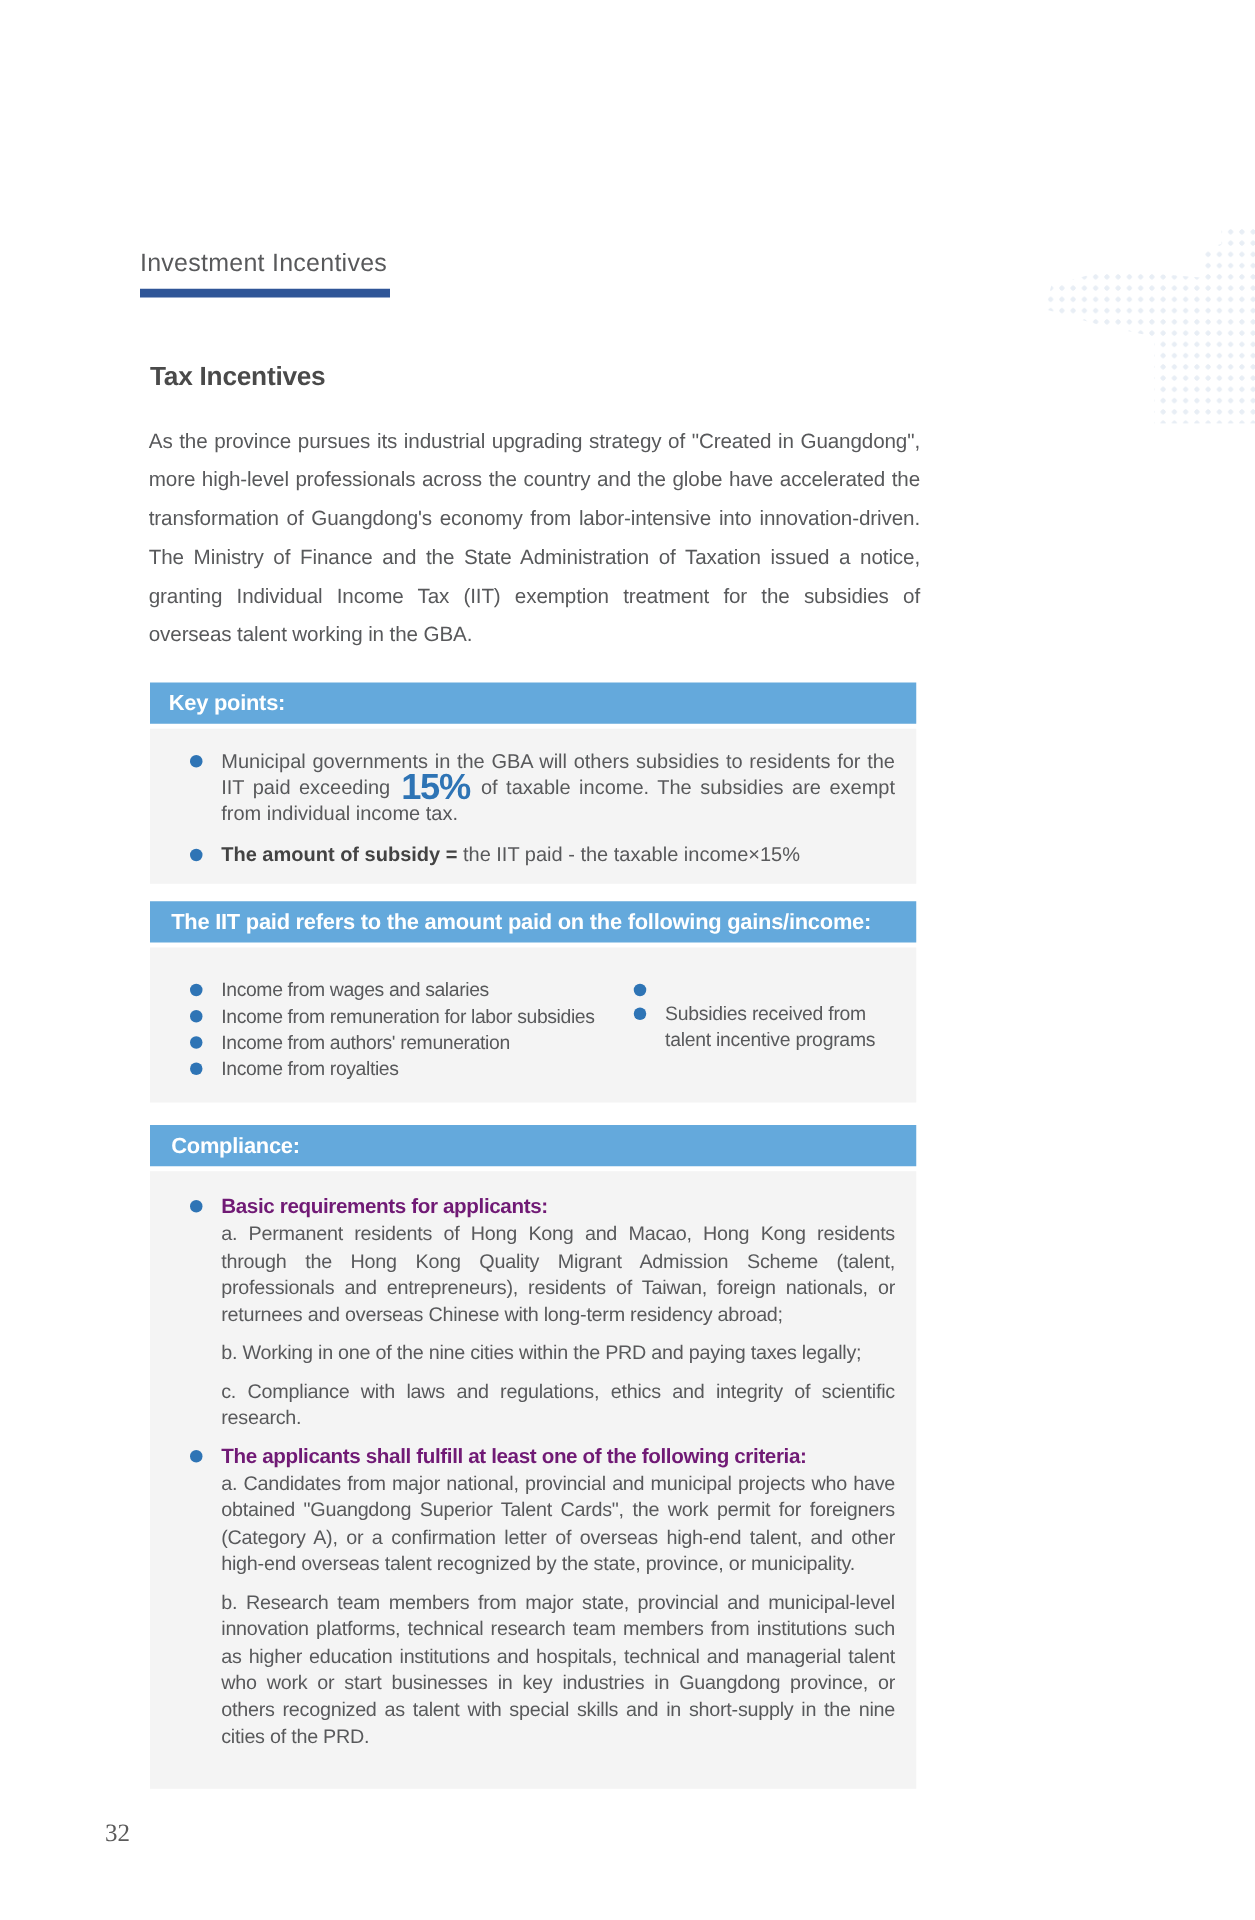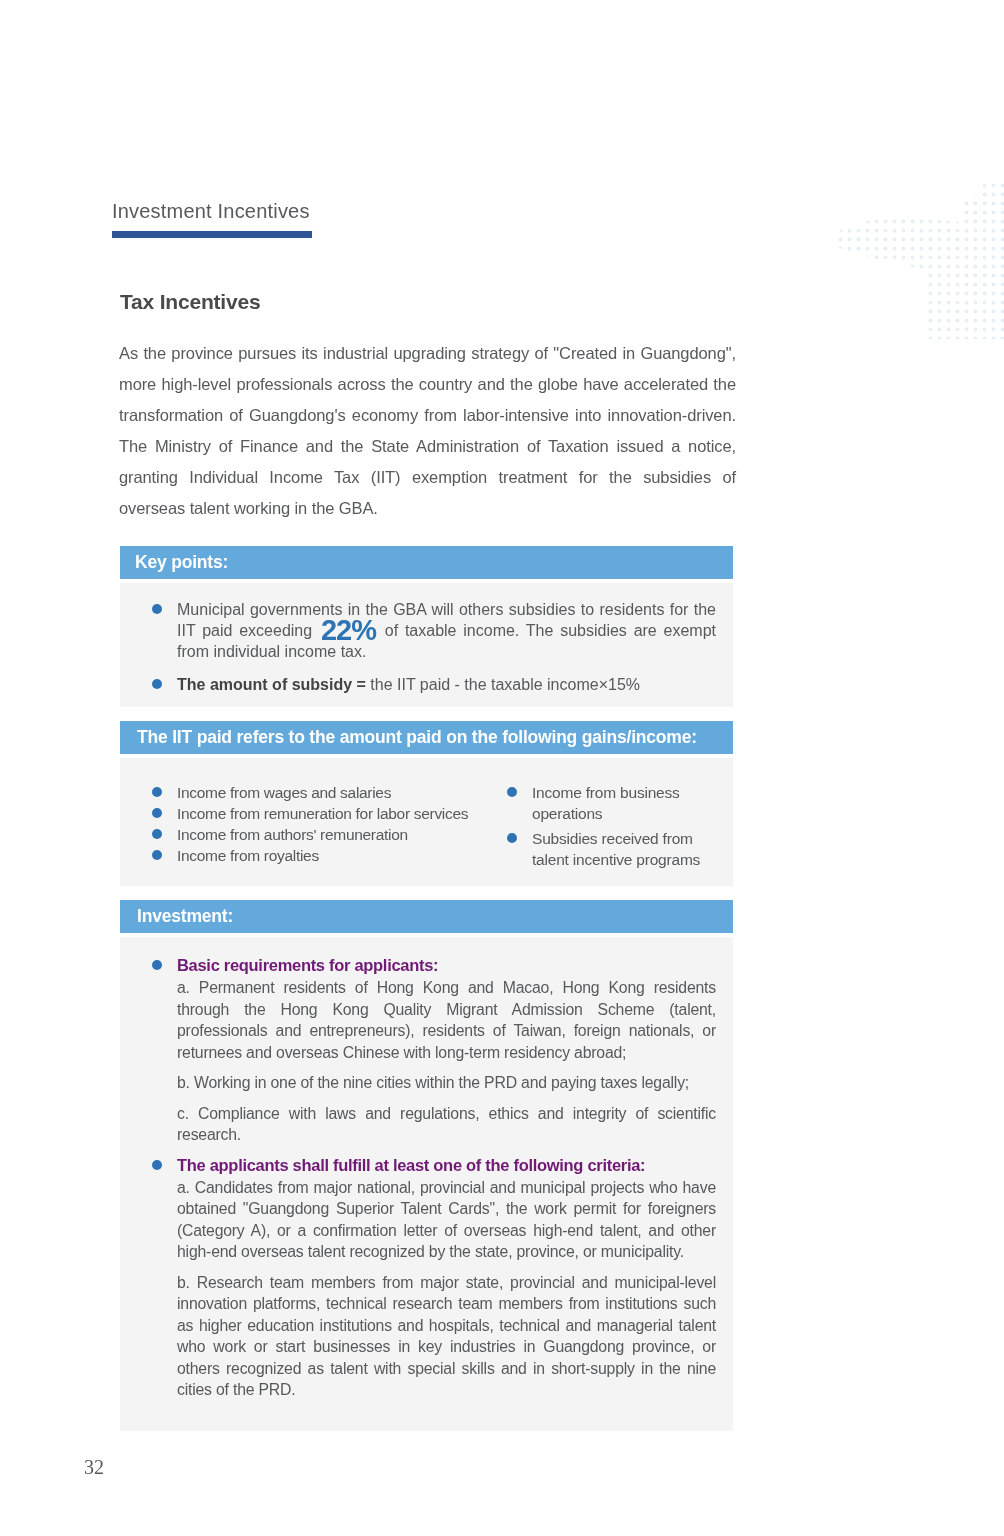--- a/index.html
+++ b/index.html
@@ -112,66 +112,65 @@
   <h1 class="page-title">Tax Incentives</h1>
 
   <p class="intro">As the province pursues its industrial upgrading strategy of "Created in Guangdong", more high-level professionals across the country and the globe have accelerated the transformation of Guangdong's economy from labor-intensive into innovation-driven. The Ministry of Finance and the State Administration of Taxation issued a notice, granting Individual Income Tax (IIT) exemption treatment for the subsidies of overseas talent working in the GBA.</p>
 
   <div class="section-bar" id="sec1-bar">
     <span>Key points:</span>
   </div>
   <div class="section-panel" id="sec1-panel">
     <div class="bullet">
       <span class="dot"></span>
-      <span class="btext justify"><span>Municipal governments in the GBA will others subsidies to residents for the IIT paid exceeding </span><span class="big-pct">22%</span><span> of taxable income. The subsidies are exempt from individual income tax.</span></span>
+      <span class="btext justify"><span>Municipal governments in the GBA will others subsidies to residents for the IIT paid exceeding </span><span class="big-pct">15%</span><span> of taxable income. The subsidies are exempt from individual income tax.</span></span>
     </div>
     <div class="bullet" id="kp-bullet2">
       <span class="dot"></span>
       <span class="btext"><span class="bold-lead">The amount of subsidy = </span><span>the IIT paid - the taxable income×15%</span></span>
     </div>
   </div>
 
   <div class="section-bar" id="sec2-bar">
     <span>The IIT paid refers to the amount paid on the following gains/income:</span>
   </div>
   <div class="section-panel" id="sec2-panel">
     <div class="cols">
       <div class="col-left">
         <div class="bullet">
             <span class="dot"></span>
             <span class="btext">Income from wages and salaries</span>
           </div>
         <div class="bullet">
             <span class="dot"></span>
-            <span class="btext">Income from remuneration for labor services</span>
+            <span class="btext">Income from remuneration for labor subsidies</span>
           </div>
         <div class="bullet">
             <span class="dot"></span>
             <span class="btext">Income from authors' remuneration</span>
           </div>
         <div class="bullet">
             <span class="dot"></span>
             <span class="btext">Income from royalties</span>
           </div>
       </div>
       <div class="col-right">
         <div class="bullet">
             <span class="dot"></span>
-            <span class="btext">Income from business operations</span>
           </div>
         <div class="bullet">
             <span class="dot"></span>
             <span class="btext">Subsidies received from talent incentive programs</span>
           </div>
       </div>
     </div>
   </div>
 
   <div class="section-bar" id="sec3-bar">
-    <span>Investment:</span>
+    <span>Compliance:</span>
   </div>
   <div class="section-panel" id="sec3-panel">
 
     <div class="elig-group">
       <div class="bullet elig-title">
         <span class="dot"></span>
         <span class="btext">Basic requirements for applicants:</span>
       </div>
       <p class="elig-para">a. Permanent residents of Hong Kong and Macao, Hong Kong residents through the Hong Kong Quality Migrant Admission Scheme (talent, professionals and entrepreneurs), residents of Taiwan, foreign nationals, or returnees and overseas Chinese with long-term residency abroad;</p>
       <p class="elig-para">b. Working in one of the nine cities within the PRD and paying taxes legally;</p>

